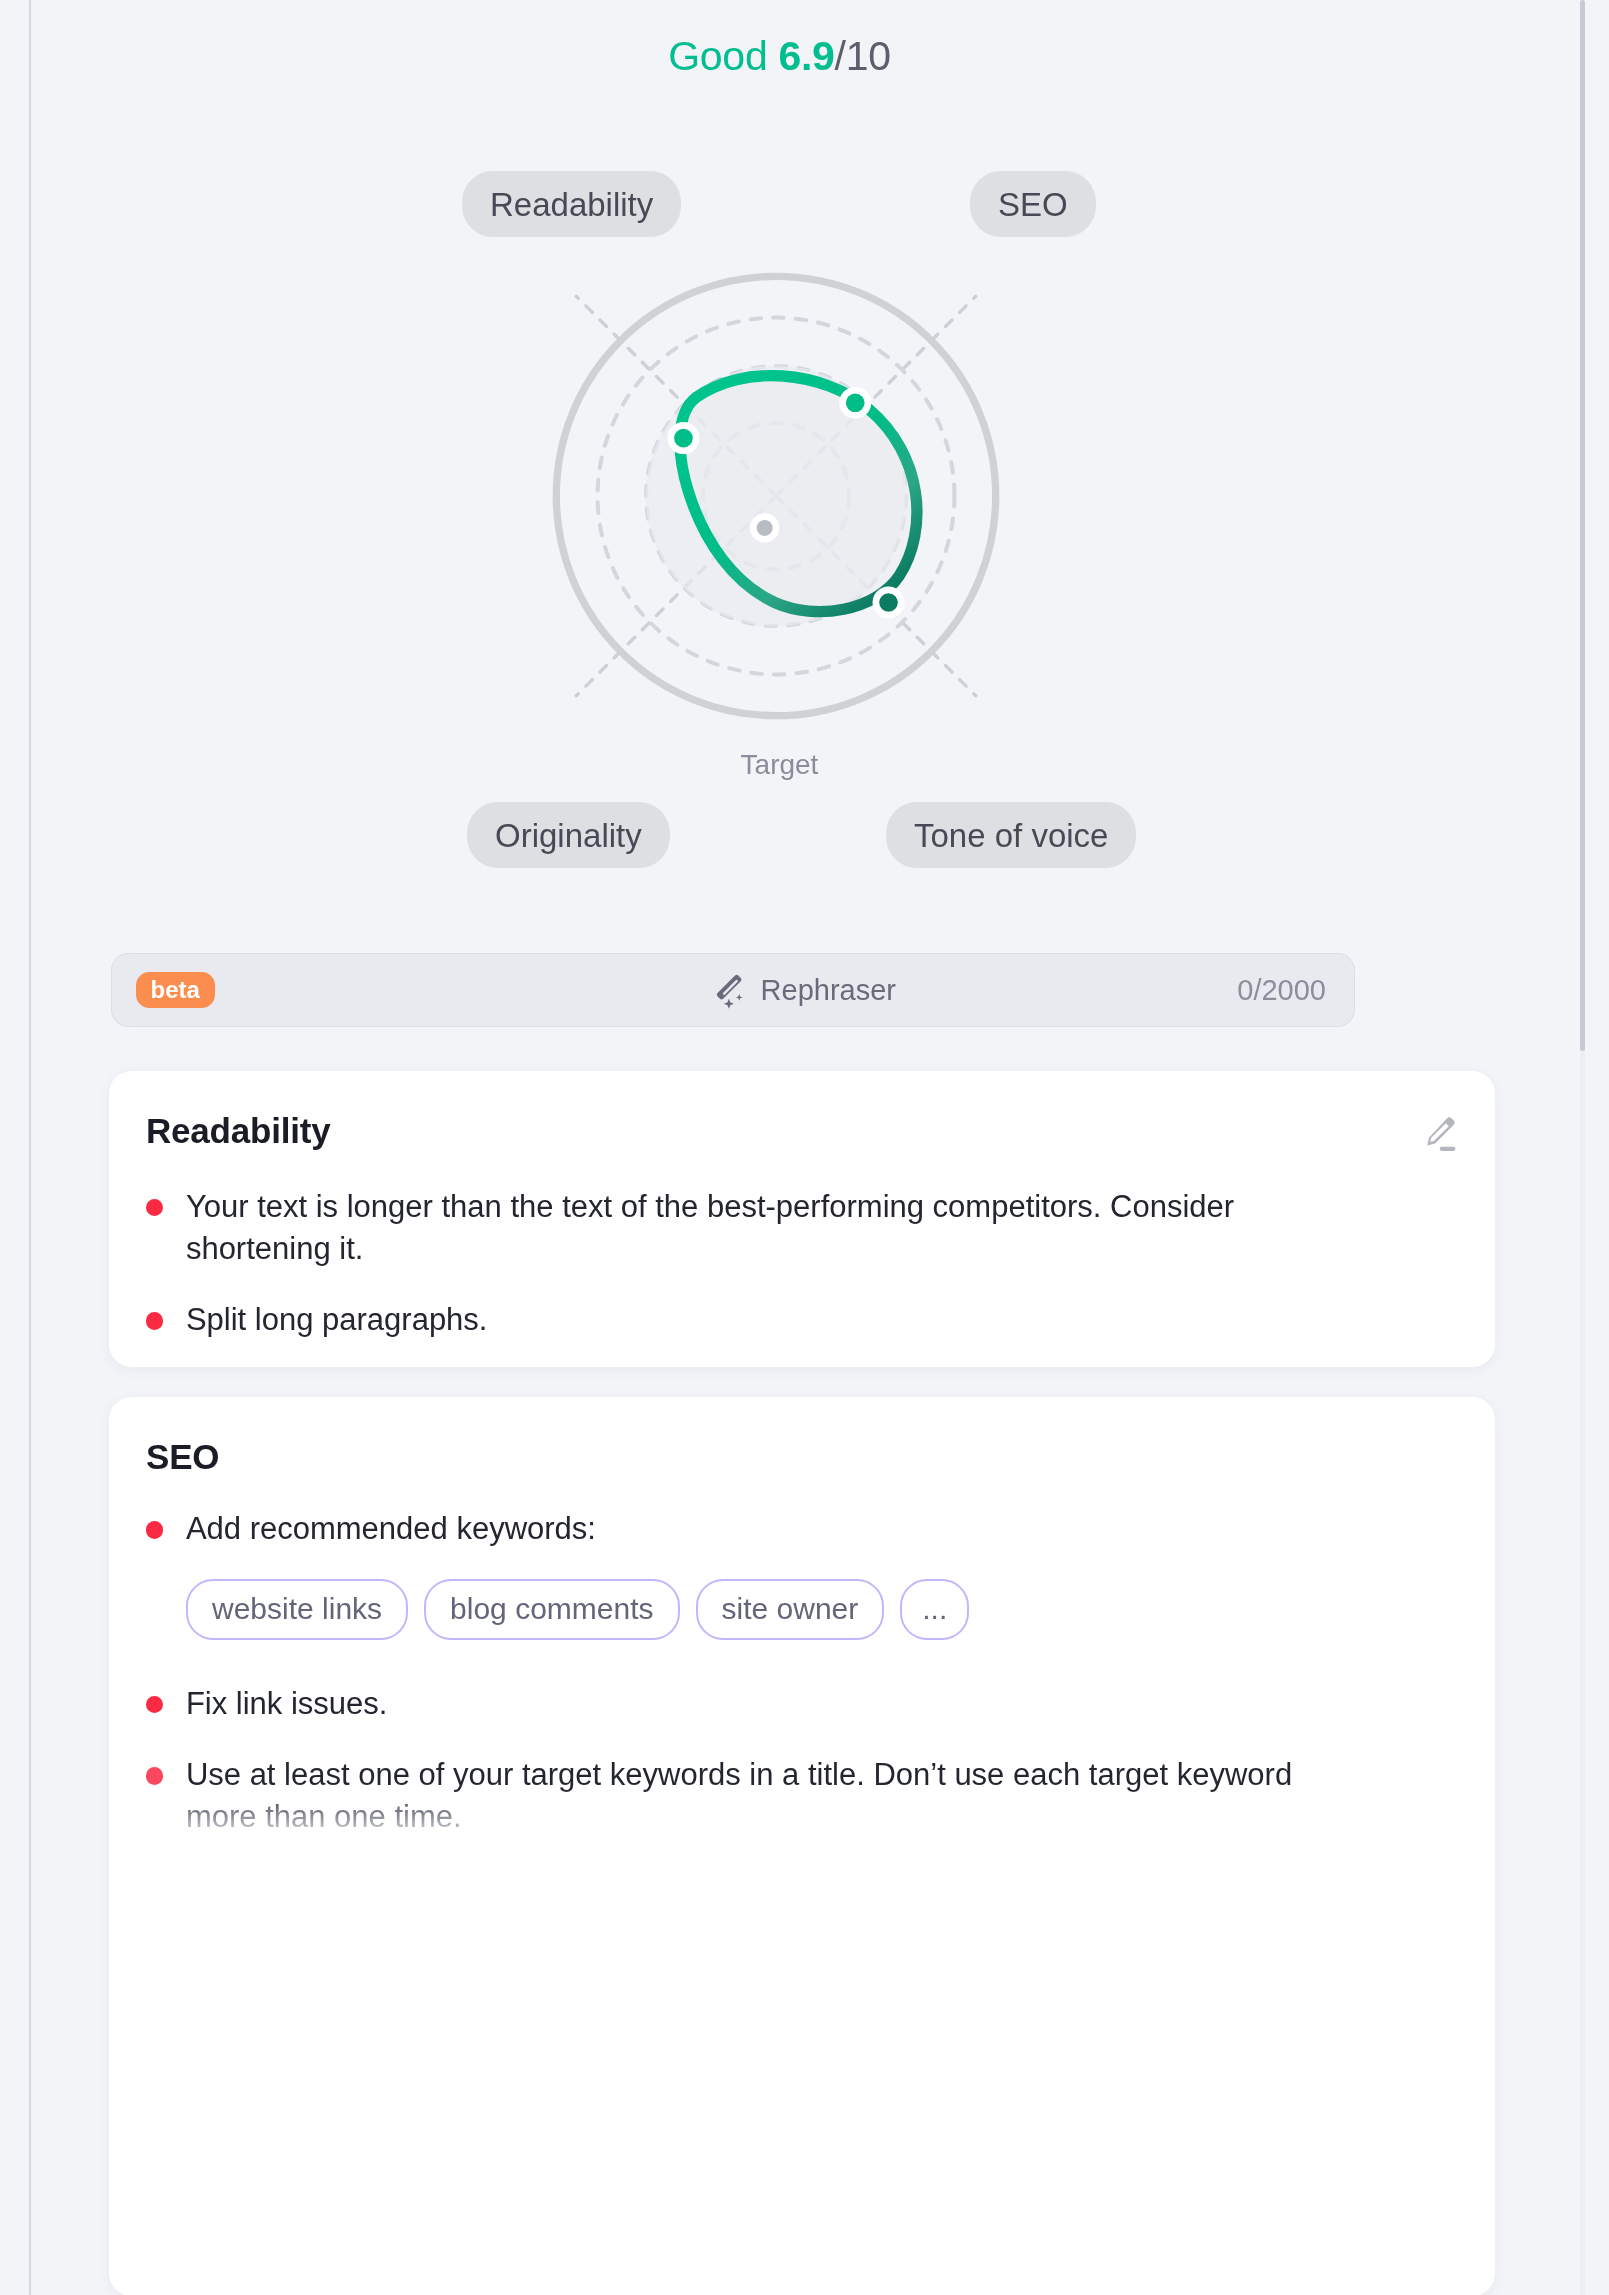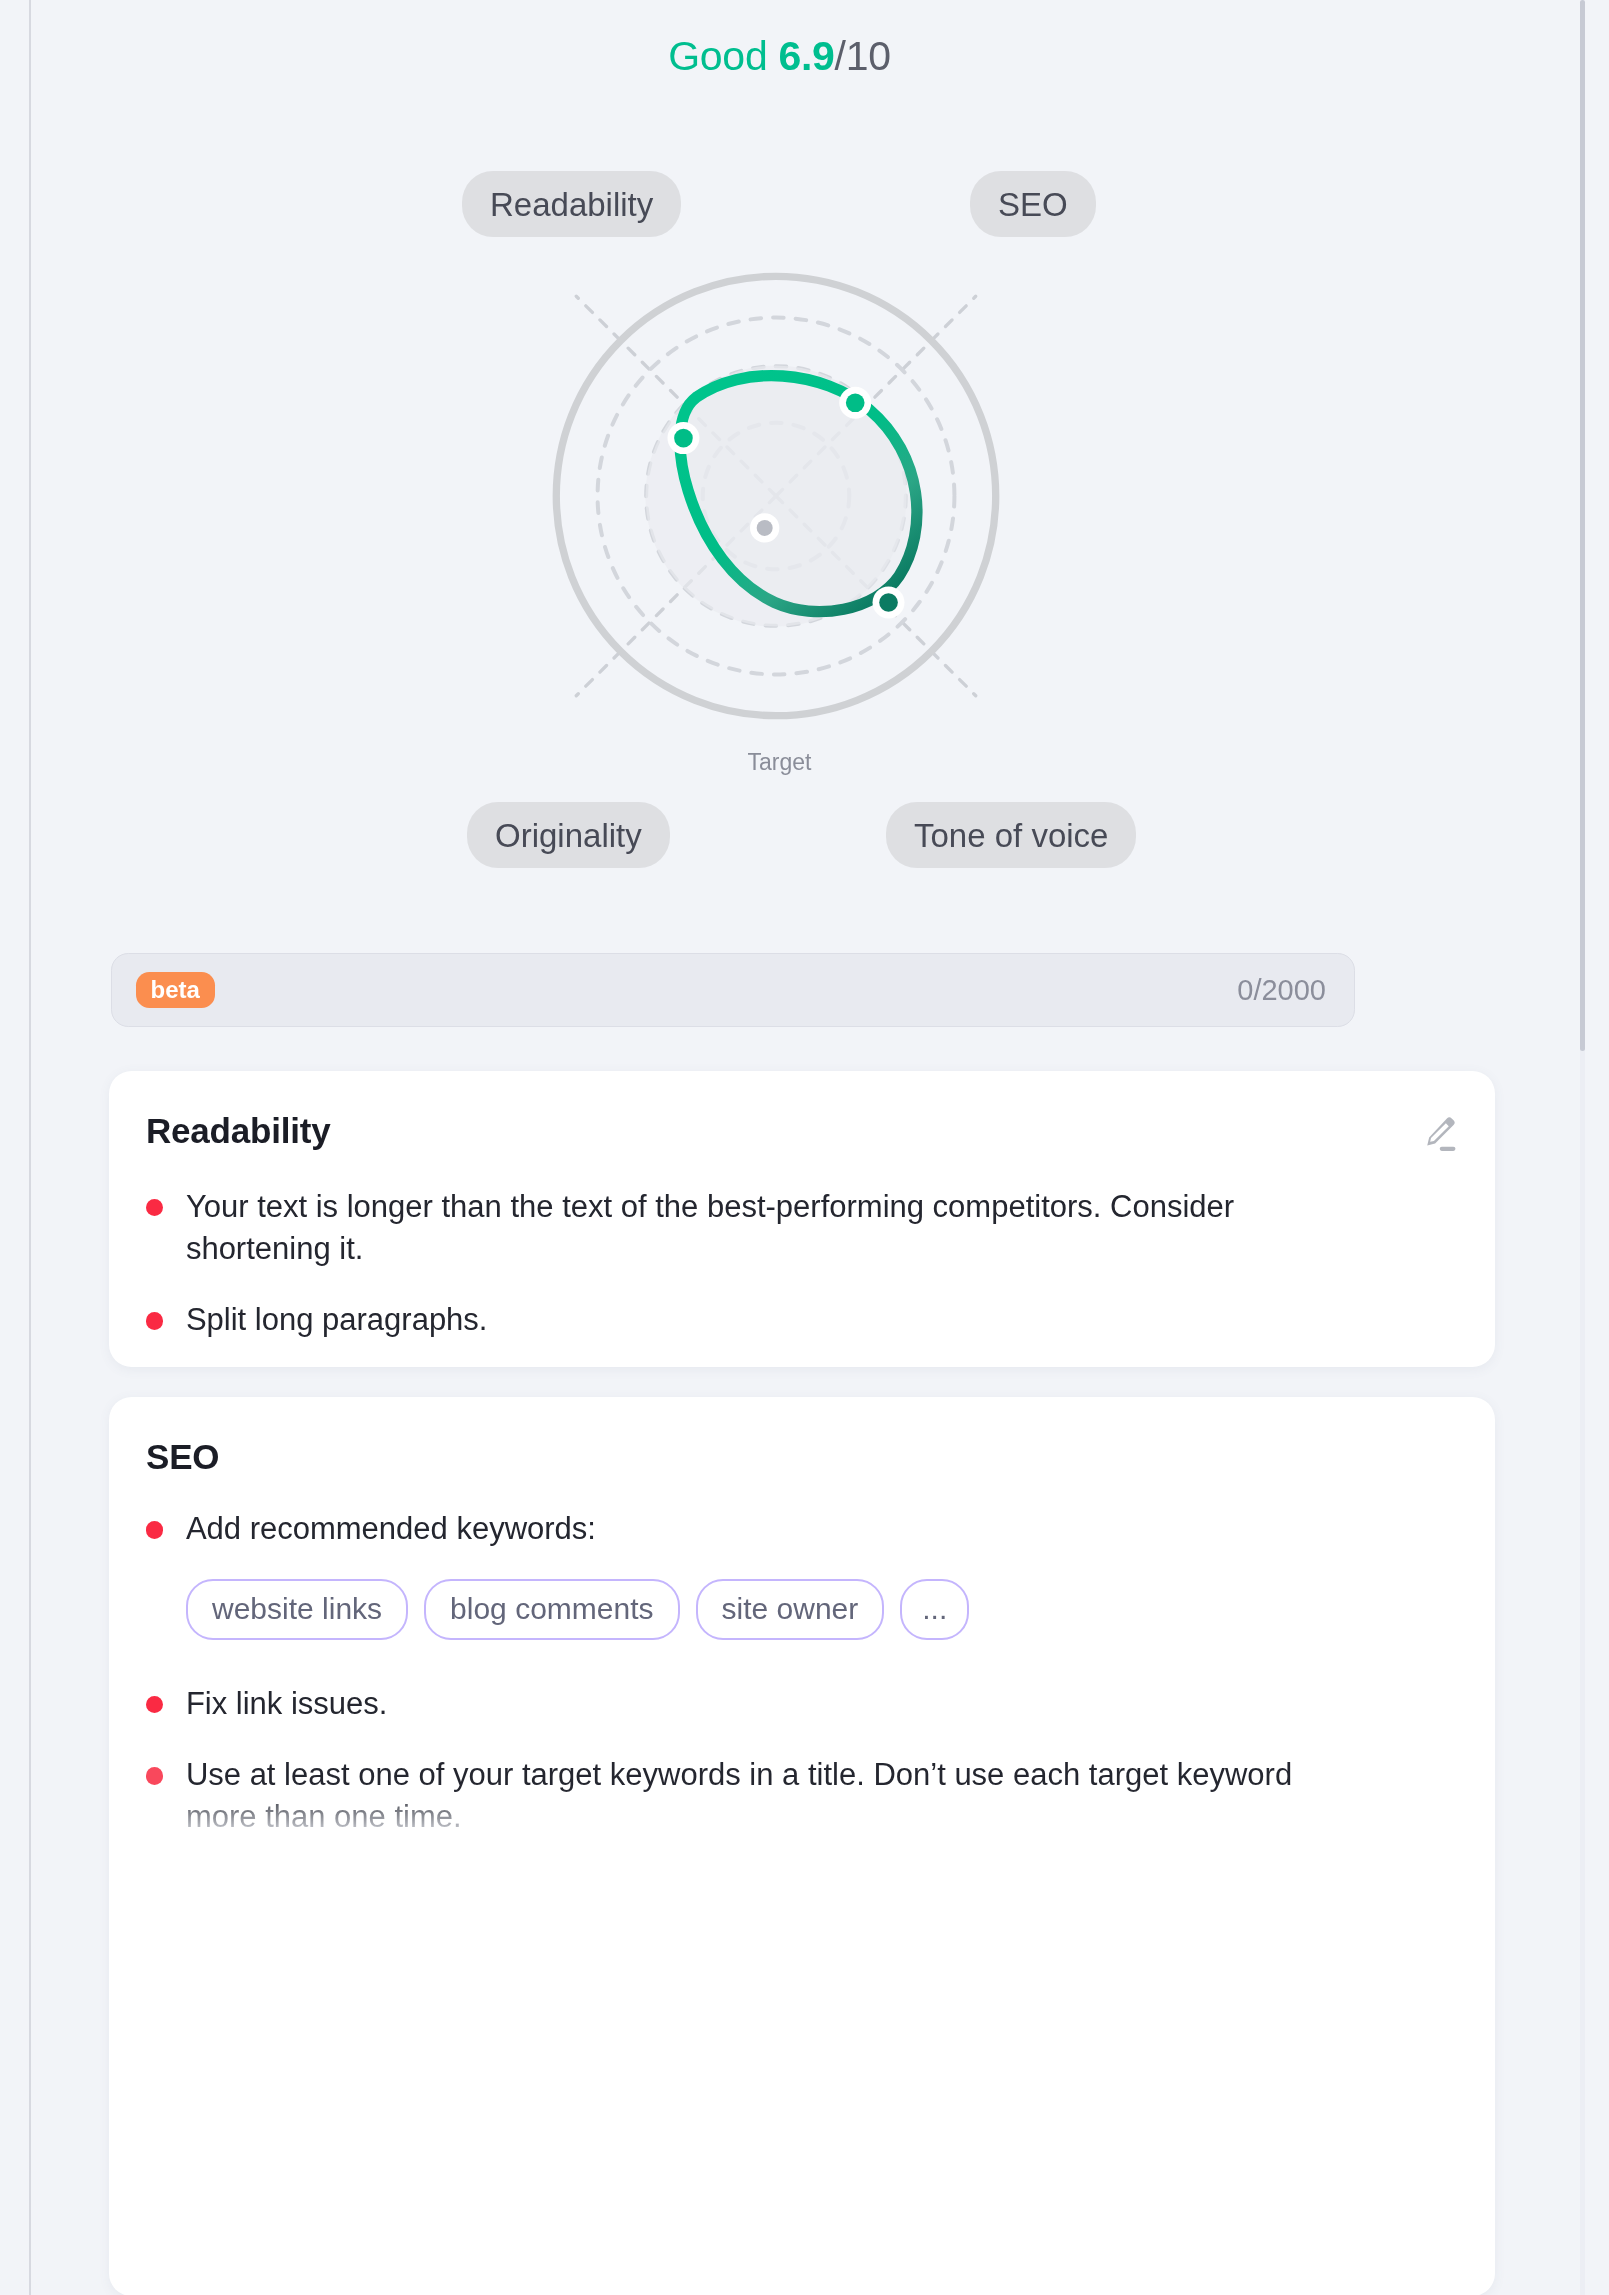--- a/index.html
+++ b/index.html
@@ -75,21 +75,21 @@
   .pill-seo         { left: 939px; top: 31px; }
   .pill-originality { left: 436px; top: 662px; }
   .pill-tone        { left: 855px; top: 662px; }
 
   .radar-svg {
     position: absolute; left: 492px; top: 103px;
   }
   .target-label {
     position: absolute; left: 0; top: 609px;
     width: 1497px; text-align: center;
-    font-size: 23px; color: #8a8d99;
+    font-size: 28px; color: #8a8d99;
   }
 
   
   .rephraser {
     position: absolute; left: 80px; top: 953px;
     width: 1244px; height: 74px;
     background: #e8eaf0;
     border: 1.3px solid #dcdee6;
     border-radius: 17.3px;
     display: flex; align-items: center;
@@ -245,20 +245,28 @@
           <circle cx="363" cy="428" r="22" fill="#ffffff"></circle>
           <circle cx="363" cy="428" r="12" fill="#b9bcc4"></circle>
         </g>
       </svg>
 
       <div class="target-label">Target</div>
     </div>
 
     <div class="rephraser">
       <span class="beta-badge">beta</span>
+      <div class="rephraser-center">
+        <svg class="wand-icon" viewBox="0 0 24 24" fill="#686c7a">
+          <path d="M16.9 2.3a1.5 1.5 0 0 1 2.1 0l1.6 1.6a1.5 1.5 0 0 1 0 2.1L9.2 17.4a1.5 1.5 0 0 1-2.1 0l-1.6-1.6a1.5 1.5 0 0 1 0-2.1L16.9 2.3zm.9 2.6-9 9 1.1 1.1 9-9-1.1-1.1z"></path>
+          <path d="M19.6 14.3l.6 1.6 1.6.6-1.6.6-.6 1.6-.6-1.6-1.6-.6 1.6-.6.6-1.6z"></path>
+          <path d="M12.9 17.4l.9 2.3 2.3.9-2.3.9-.9 2.3-.9-2.3-2.3-.9 2.3-.9.9-2.3z"></path>
+        </svg>
+        <span class="rephraser-label">Rephraser</span>
+      </div>
       <span class="rephraser-count">0/2000</span>
     </div>
 
     <div class="card card-readability">
       <div class="card-head">
         <span class="card-title">Readability</span>
         <svg class="edit-icon" viewBox="0 0 24 24" fill="#b3b6bd">
           <path d="M17.5 2.6a2 2 0 0 1 2.8 0l1.1 1.1a2 2 0 0 1 0 2.8L10.6 17.3 6 18.4l1.1-4.6L17.5 2.6zm-.6 2.8-8.7 8.7-.5 2.2 2.2-.5 8.7-8.7-1.7-1.7z"></path>
           <path d="M14.5 19.2h6.8a1.2 1.2 0 0 1 0 2.4h-6.8a1.2 1.2 0 0 1 0-2.4z"></path>
         </svg>

